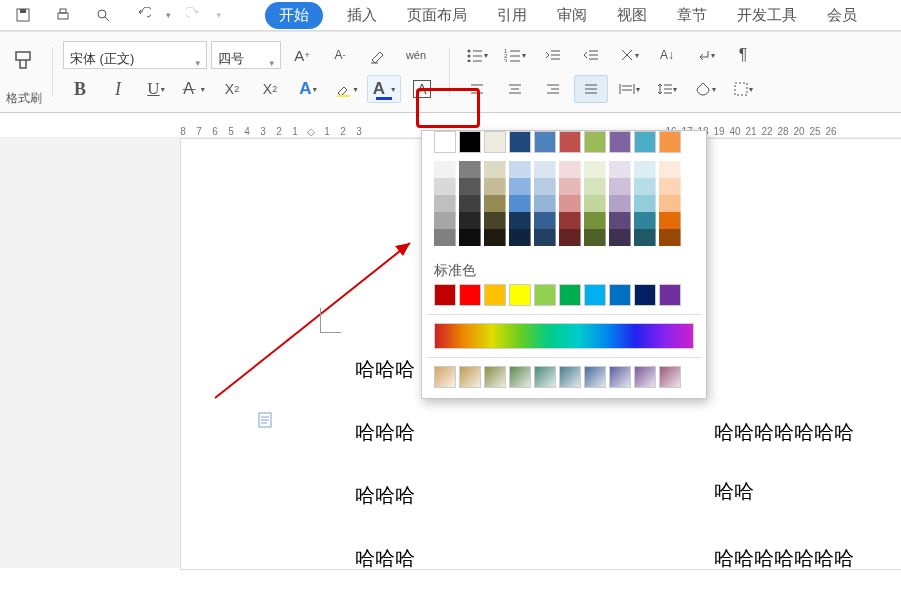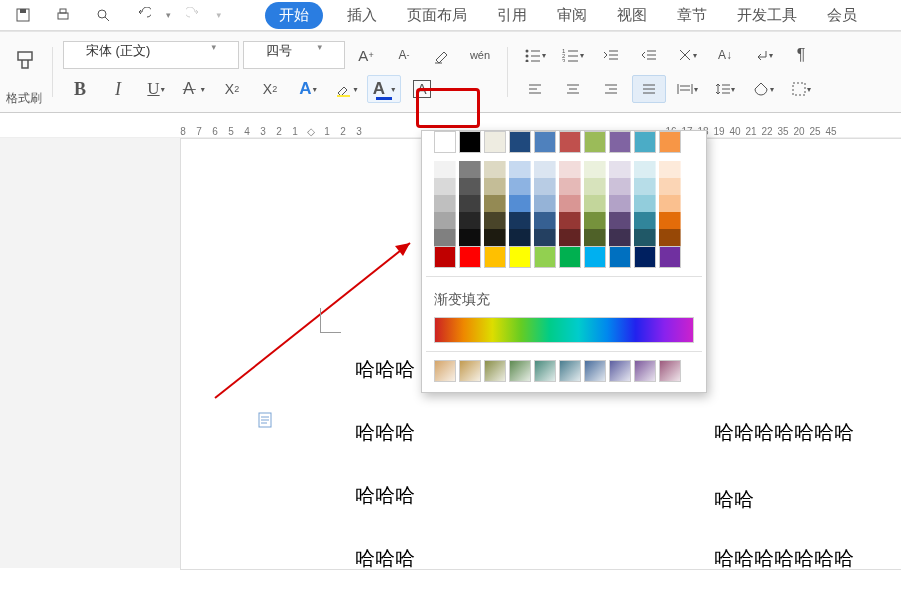--- a/index.html
+++ b/index.html
@@ -6,25 +6,25 @@
     margin:0; padding:0; font-family:"Microsoft YaHei", sans-serif;
     font-size:13px; color:#333; background:#fff; width:901px; height:592px; overflow:hidden; position:relative;
   }
   .qat { height:30px; border-bottom:1px solid #ddd; display:flex; align-items:center; padding:0 6px; gap:6px;}
   .qat .icon { width:20px; height:20px; display:flex; align-items:center; justify-content:center; color:#444; }
   .tabs { height:34px; display:flex; align-items:center; padding:0 8px; gap:18px; font-size:15px; color:#555;}
   .tabs .tab { padding:4px 6px; cursor:pointer;}
   .tabs .tab.active { background:#2a7de1; color:#fff; border-radius:14px; padding:4px 14px;}
   .ribbon { height:72px; border-top:1px solid #e5e5e5; border-bottom:1px solid #ccc;
             display:flex; align-items:center; padding:4px 6px; gap:6px; background:#fafafa; position:relative;}
-  .ribbon .col { display:flex; flex-direction:column; gap:6px; align-items:flex-end;}
+  .ribbon .col { display:flex; flex-direction:column; gap:6px; align-items:flex-start;}
   .ribbon .row { display:flex; align-items:center; gap:4px;}
   .small-btn { height:26px; min-width:26px; display:flex; align-items:center; justify-content:center;
                border:1px solid transparent; border-radius:2px; color:#555; padding:0 3px;}
-  .font-box { height:26px; border:1px solid #cfcfcf; background:#fff; display:flex; align-items:flex-start; padding:0 22px; font-size:13px; color:#333;}
+  .font-box { height:26px; border:1px solid #cfcfcf; background:#fff; display:flex; align-items:flex-end; padding:0 6px; font-size:13px; color:#333;}
   .sep { width:1px; height:50px; background:#e0e0e0; margin:0 4px;}
   .big-icon { width:34px; height:46px; display:flex; flex-direction:column; align-items:center; justify-content:center; color:#555;}
   .ruler { height:24px; background:#fff; border-bottom:1px solid #eee; font-size:10px; color:#777; display:flex; align-items:flex-end; padding-left:175px; gap:0;}
   .ruler span { display:inline-block; width:16px; text-align:center;}
   .doc-area { position:relative; height:430px; background:#f3f3f3;}
   .page { position:absolute; left:180px; top:0; width:720px; height:430px; background:#fff; border:1px solid #ddd;}
   .doc-line { position:absolute; left:355px; font-size:20px; font-family:"SimSun","宋体",serif; color:#000; white-space:nowrap;}
   .arrow { position:absolute; stroke:#d40000; stroke-width:2; fill:none;}
   .margin-icon { position:absolute; left:256px; top:430px; width:22px; height:22px; color:#7aa3d4; font-size:18px;}
   .hl-box { position:absolute; left:416px; top:88px; width:58px; height:34px; border:3px solid #d40000; border-radius:4px; z-index:3;}
@@ -318,41 +318,41 @@
   <span>2</span>
   <span>3</span>
   <span style="width:296px"></span>
   <span>16</span>
   <span>17</span>
   <span>18</span>
   <span>19</span>
   <span>40</span>
   <span>21</span>
   <span>22</span>
-  <span>35</span>
+  <span>28</span>
   <span>20</span>
   <span>25</span>
-  <span>45</span>
+  <span>26</span>
 </div>
 
 <div class="doc-area">
   <div class="page"></div>
 
   <svg width="260" height="180" style="position:absolute;left:195px;top:90px">
     <line x1="20" y1="170" x2="215" y2="15" class="arrow"></line>
     <polygon points="215,15 200,18 208,28" fill="#d40000"></polygon>
   </svg>
 
   <div style="position:absolute;left:320px;top:170px;width:20px;height:24px;border-left:1px solid #999;border-bottom:1px solid #999"></div>
 
   <div class="doc-line" style="top:218px">哈哈哈</div>
   <div class="doc-line" style="top:281px">哈哈哈</div>
   <div class="doc-line" style="top:281px;left:714px">哈哈哈哈哈哈哈</div>
   <div class="doc-line" style="top:344px">哈哈哈</div>
-  <div class="doc-line" style="top:348px;left:714px">哈哈</div>
+  <div class="doc-line" style="top:340px;left:714px">哈哈</div>
   <div class="doc-line" style="top:407px">哈哈哈</div>
   <div class="doc-line" style="top:407px;left:714px">哈哈哈哈哈哈哈</div>
 
   <div class="margin-icon" style="top:272px">
     <svg width="20" height="20">
         <rect x="3" y="3" width="12" height="14" fill="none" stroke="#7aa3d4"></rect>
         <line x1="5" y1="7" x2="13" y2="7" stroke="#7aa3d4"></line>
         <line x1="5" y1="10" x2="13" y2="10" stroke="#7aa3d4"></line>
         <line x1="5" y1="13" x2="11" y2="13" stroke="#7aa3d4"></line>
       </svg>
@@ -439,35 +439,35 @@
       </div>
       <div class="theme-col">
         <div class="swatch noborder" style="background: rgb(253, 234, 218);"></div>
         <div class="swatch noborder" style="background: rgb(251, 213, 181);"></div>
         <div class="swatch noborder" style="background: rgb(250, 192, 143);"></div>
         <div class="swatch noborder" style="background: rgb(227, 108, 9);"></div>
         <div class="swatch noborder" style="background: rgb(151, 72, 6);"></div>
       </div>
     </div>
 
+  <div class="dd-sect" style="margin-top:10px">标准色</div>
   <div class="swatch-row" id="standard-row">
       <div class="swatch" style="background: rgb(192, 0, 0);"></div>
       <div class="swatch" style="background: rgb(255, 0, 0);"></div>
       <div class="swatch" style="background: rgb(255, 192, 0);"></div>
       <div class="swatch" style="background: rgb(255, 255, 0);"></div>
       <div class="swatch" style="background: rgb(146, 208, 80);"></div>
       <div class="swatch" style="background: rgb(0, 176, 80);"></div>
       <div class="swatch" style="background: rgb(0, 176, 240);"></div>
       <div class="swatch" style="background: rgb(0, 112, 192);"></div>
       <div class="swatch" style="background: rgb(0, 32, 96);"></div>
       <div class="swatch" style="background: rgb(112, 48, 160);"></div>
     </div>
 
   <div class="sep-h"></div>
-  <div class="dd-sect">渐变填充</div>
   <div class="grad-bar"></div>
 
   <div class="sep-h"></div>
   <div class="swatch-row" id="docer-row" style="margin-top:4px">
       <div class="swatch" style="background: linear-gradient(135deg, rgb(212, 165, 106), rgb(255, 255, 255) 120%);"></div>
       <div class="swatch" style="background: linear-gradient(135deg, rgb(194, 155, 82), rgb(255, 255, 255) 120%);"></div>
       <div class="swatch" style="background: linear-gradient(135deg, rgb(138, 143, 74), rgb(255, 255, 255) 120%);"></div>
       <div class="swatch" style="background: linear-gradient(135deg, rgb(94, 138, 82), rgb(255, 255, 255) 120%);"></div>
       <div class="swatch" style="background: linear-gradient(135deg, rgb(74, 138, 125), rgb(255, 255, 255) 120%);"></div>
       <div class="swatch" style="background: linear-gradient(135deg, rgb(74, 125, 143), rgb(255, 255, 255) 120%);"></div>

